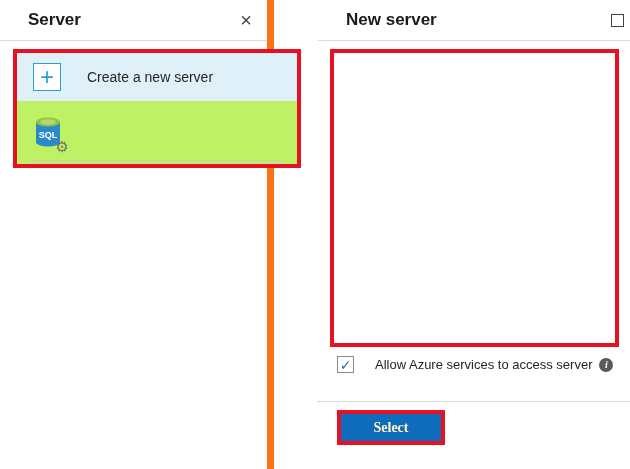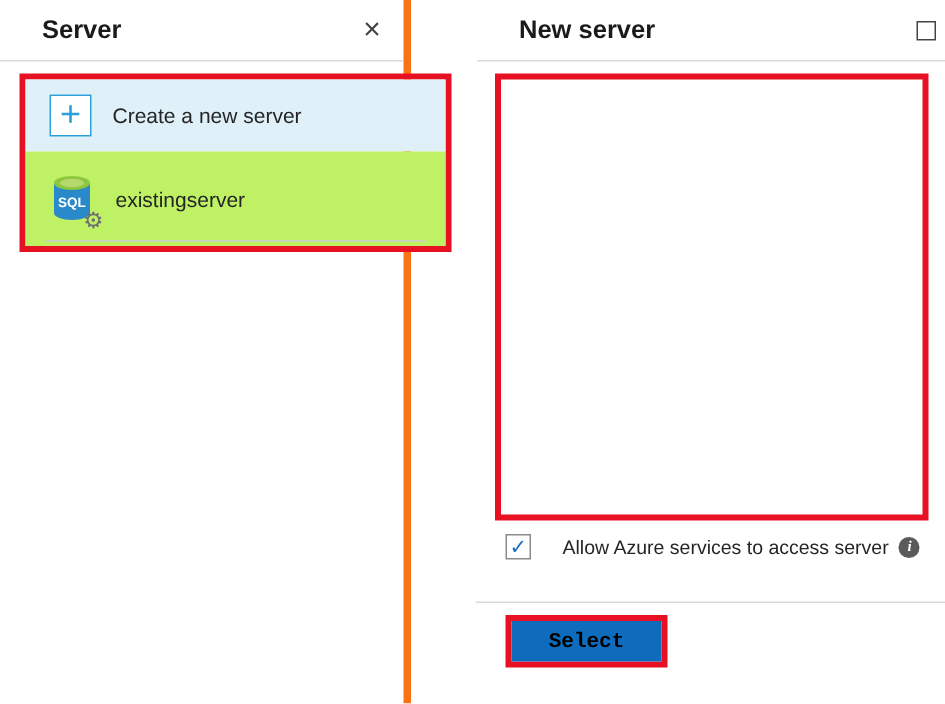--- a/index.html
+++ b/index.html
@@ -2,21 +2,21 @@
 <html><head>
 <meta charset="utf-8">
 <style>
   * { box-sizing: border-box; margin: 0; padding: 0; }
   html,body { width:630px; height:469px; }
   body {
     font-family: "Liberation Sans", sans-serif;
     background:#fff; color:#252525; position:relative; overflow:hidden;
   }
   .panel { position:absolute; top:0; height:469px; background:#fff; }
-  .panel-left  { left:0; width:274px; border-right:5px solid #f97316; }
+  .panel-left  { left:0; width:274px; border-right:7px solid #f97316; }
   .panel-right { left:318px; width:352px; }
 
   .panel-header {
     position:absolute; left:0; right:0; top:0; height:41px;
     border-bottom:1px solid #dcdcdc;
     display:flex; align-items:center;
   }
   .panel-title { font-size:17px; font-weight:700; color:#1a1a1a; margin-left:28px; }
   .header-icons { margin-left:auto; margin-right:10px; display:flex; align-items:center; gap:10px; }
   .icon-btn {
@@ -34,21 +34,21 @@
   
   .row-create {
     position:absolute; left:0; top:0; width:280px; height:48px;
     background:#dff0f9; display:flex; align-items:center; padding-left:16px; cursor:pointer;
   }
   .plus-box {
     width:28px; height:28px; background:#fff; border:1px solid #2aa0da;
     display:flex; align-items:center; justify-content:center;
     color:#2aa0da; font-size:24px; font-weight:400; line-height:1;
   }
-  .row-create-label { margin-left:14px; font-size:14px; color:#252525; }
+  .row-create-label { margin-left:26px; font-size:14px; color:#252525; }
 
   .row-server {
     position:absolute; left:0; top:48px; width:280px; height:63px;
     background:#bef264; display:flex; align-items:center; padding-left:14px; cursor:pointer;
   }
   .row-server-sep { position:absolute; left:13px; right:13px; bottom:3px; height:1px; background:#cccccc; }
   .sql-icon-wrap { position:relative; width:34px; height:38px; flex:0 0 auto; }
   .gear-glyph {
     position:absolute; right:-4px; bottom:-3px; font-size:15px; color:#6e6e6e; line-height:1;
     font-family:"DejaVu Sans", sans-serif;
@@ -70,22 +70,22 @@
   .allow-label { margin-left:21px; font-size:13px; color:#252525; }
   .info-icon {
     margin-left:7px; width:14px; height:14px; border-radius:50%;
     background:#5a5a5a; color:#fff; font-size:10px; font-weight:700;
     display:flex; align-items:center; justify-content:center; cursor:pointer;
     font-family:"Liberation Serif", serif; font-style:italic;
   }
 
   .footer-divider { position:absolute; left:-1px; right:0; top:401px; height:1px; background:#d9d9d9; }
   .select-btn {
-    width:100%; height:100%; border:none; background:#0f6cbd; color:#000000;
-    font-family:Liberation Mono, monospace; font-size:14px; font-weight:700; cursor:pointer;
+    width:100%; height:100%; border:none; background:#0f6cbd; color:#fef9c3;
+    font-family:Liberation Serif, serif; font-size:14px; font-weight:700; cursor:pointer;
     display:flex; align-items:center; justify-content:center;
   }
 </style>
 </head>
 <body>
 
 <div class="panel panel-left">
   <div class="panel-header">
     <span class="panel-title">Server</span>
     <span class="header-icons">
@@ -104,21 +104,20 @@
         <svg width="34" height="38" viewBox="0 0 34 38">
           <rect x="5" y="8" width="24" height="20" fill="#2a8ac9"></rect>
           <ellipse cx="17" cy="28" rx="12" ry="4.6" fill="#2a8ac9"></ellipse>
           <ellipse cx="17" cy="8" rx="12" ry="4.6" fill="#8dc63f"></ellipse>
           <ellipse cx="17" cy="8" rx="8" ry="2.8" fill="#b5d96d"></ellipse>
           <text x="17" y="24" font-size="9" font-weight="bold" fill="#ffffff" text-anchor="middle" font-family="Liberation Sans, sans-serif">SQL</text>
         </svg>
         <span class="gear-glyph">⚙</span>
       </span>
       <span class="server-texts">
-        <span class="server-name">existingserver</span>
       </span>
       <span class="row-server-sep"></span>
     </div>
   </div>
 </div>
 
 <div class="panel panel-right">
   <div class="panel-header">
     <span class="panel-title">New server</span>
     <span class="header-icons">

